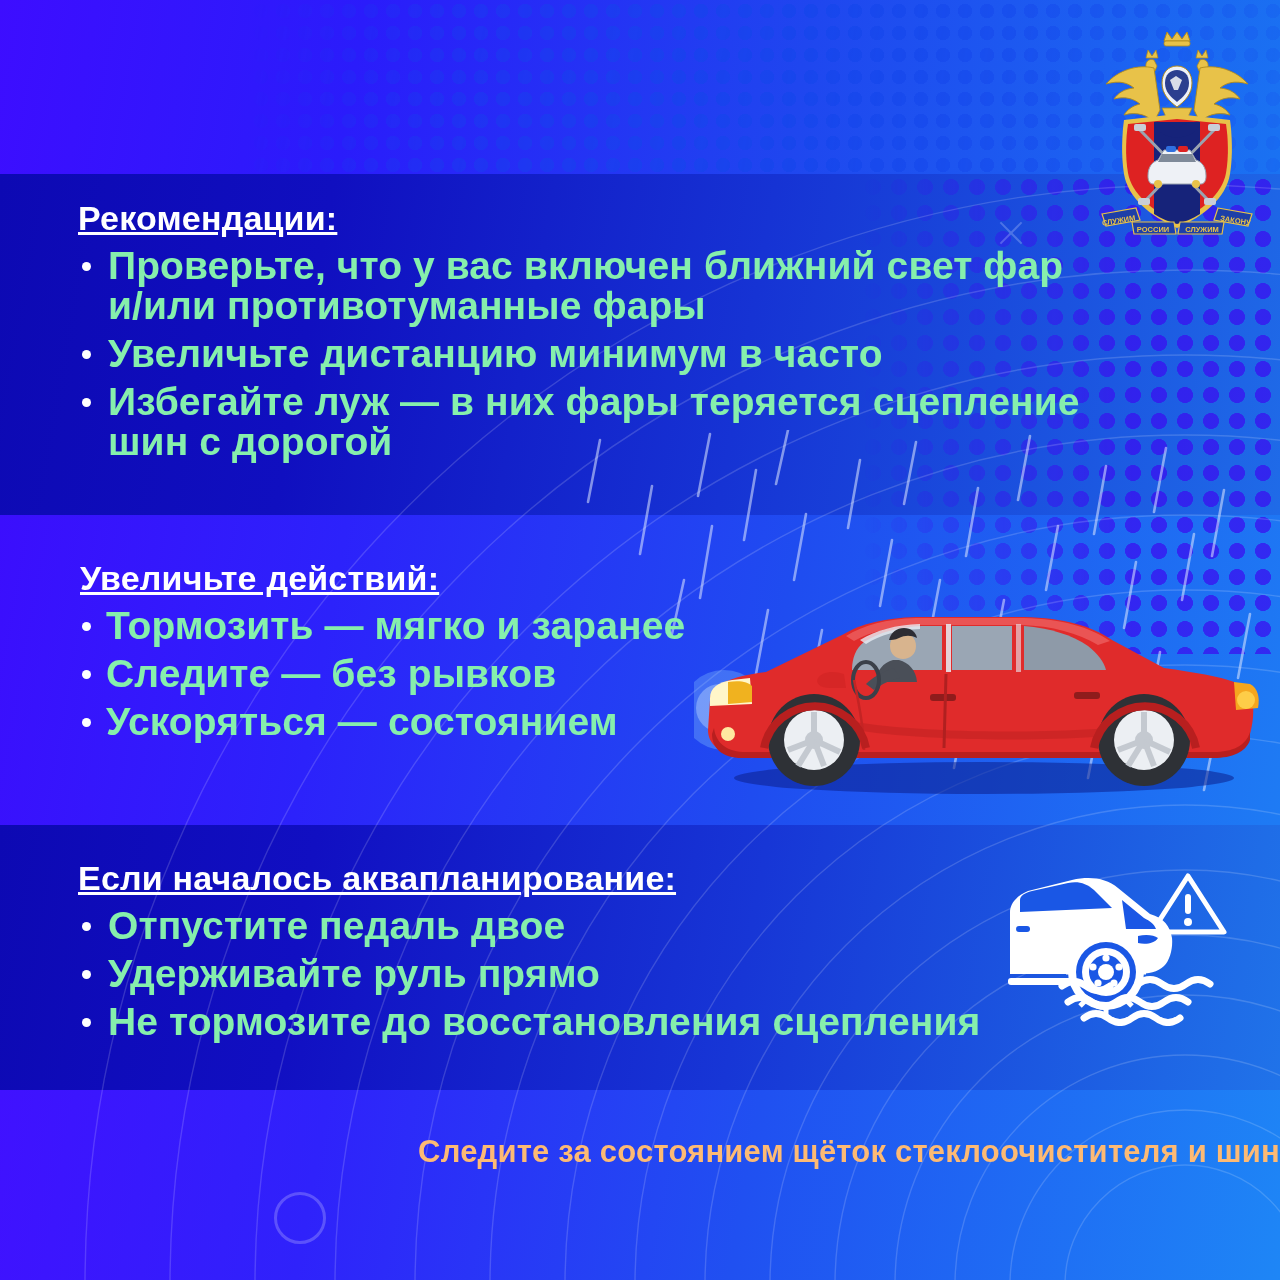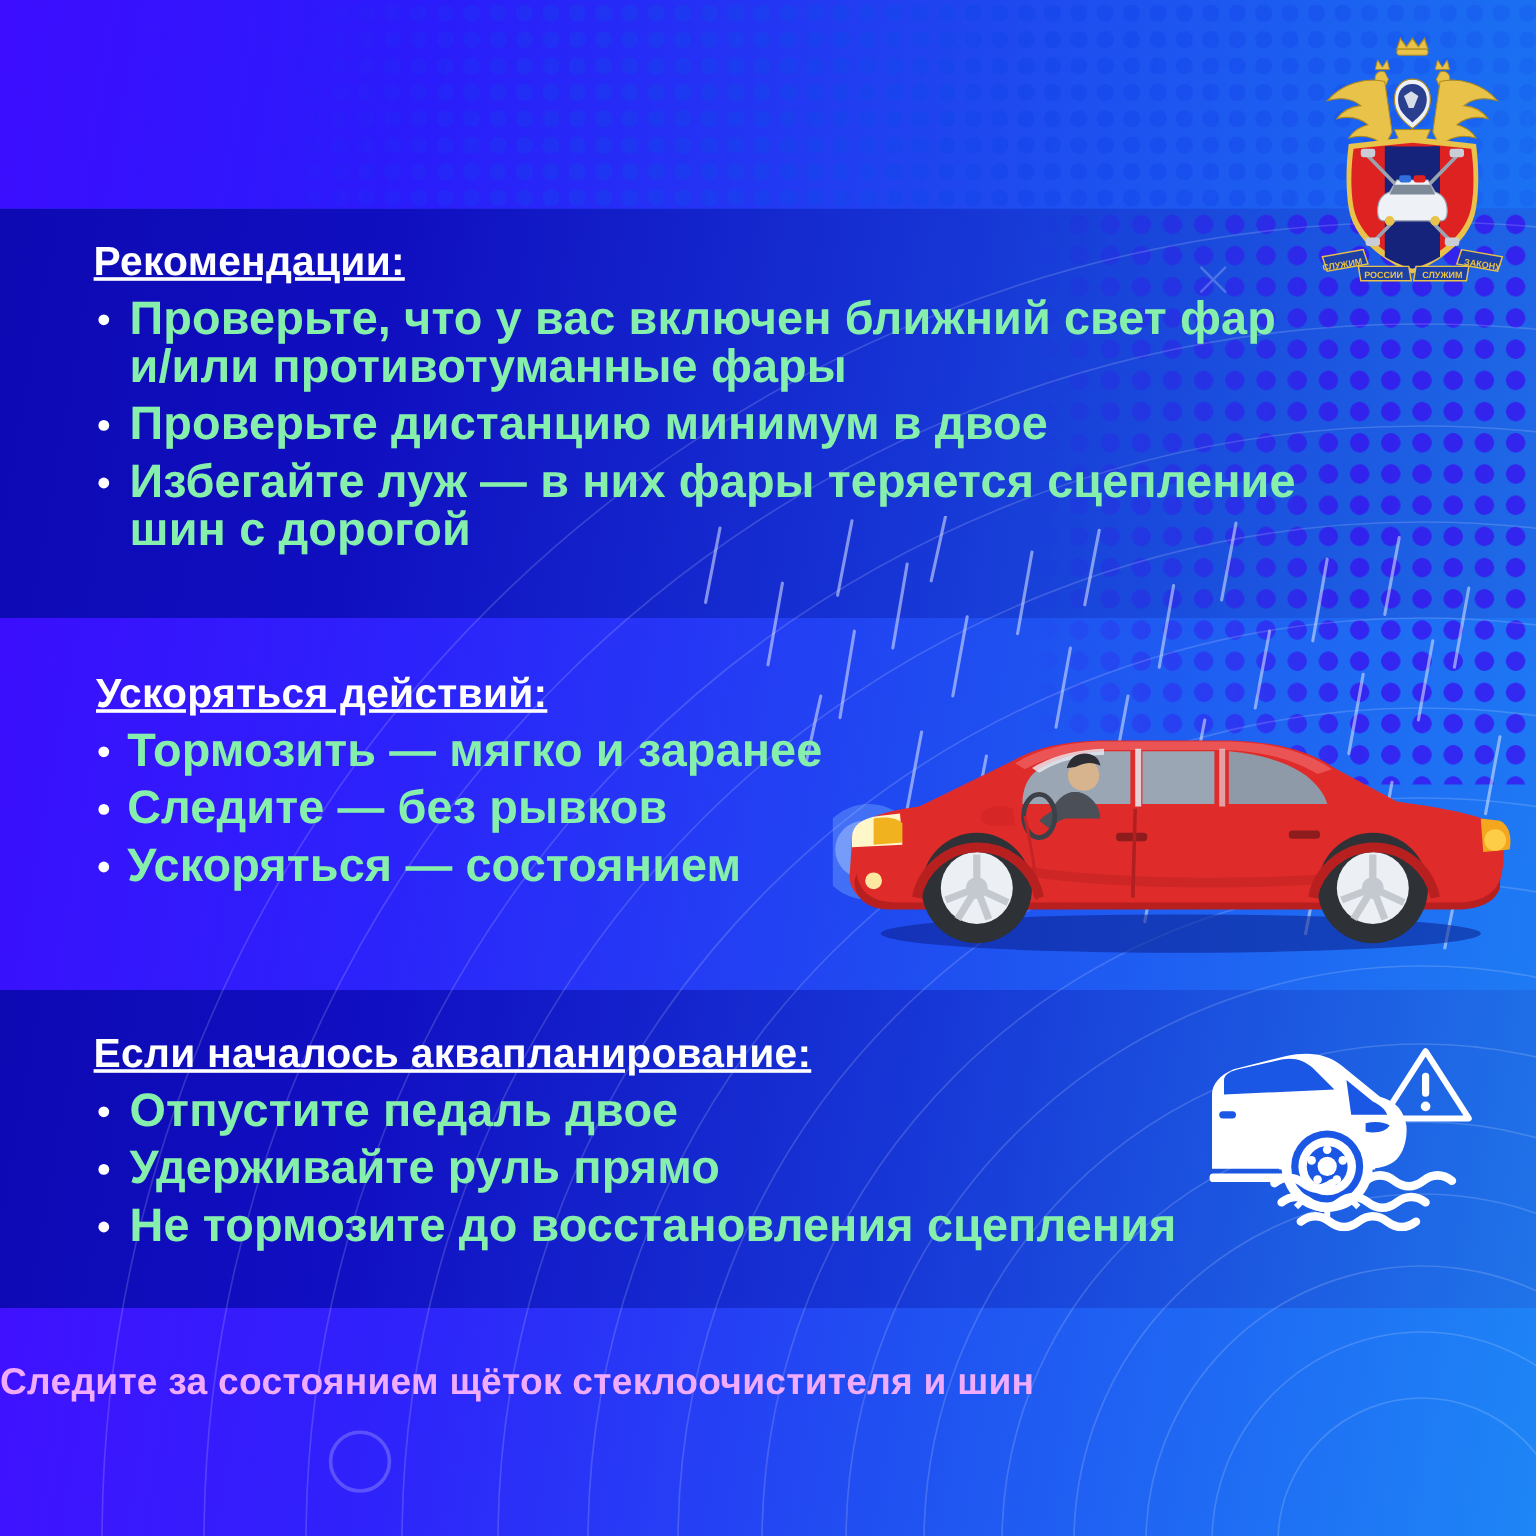--- a/index.html
+++ b/index.html
@@ -108,22 +108,22 @@
   #sec-smoothness .sec-title { padding-left:10px; }
   #sec-smoothness ul.bullets li { padding-left:36px; }
 
   #sec-recommendations .sec-title,
   #sec-aquaplaning .sec-title { padding-left:8px; }
 
   
   #footer-line {
     position:absolute; z-index:6;
     left:0; top:1133px; width:1280px;
-    text-align:left;
-    color:#f0abfc; font-weight:bold;
+    text-align:right;
+    color:#fdba74; font-weight:bold;
     font-size:31px; line-height:38px;
     letter-spacing:.2px;
   }
 
   
   #emblem {
     position:absolute; z-index:8;
     left:1092px; top:26px; width:170px; height:222px;
   }
   #emblem svg { width:100%; height:100%; display:block; }
@@ -280,27 +280,27 @@
         <text x="61" y="206" font-family="Liberation Sans, sans-serif" font-size="7.5" font-weight="bold" fill="#e8c249" text-anchor="middle">РОССИИ</text>
         <text x="110" y="206" font-family="Liberation Sans, sans-serif" font-size="7.5" font-weight="bold" fill="#e8c249" text-anchor="middle">СЛУЖИМ</text>
       </g>
     </svg>
   </div>
 
   <div class="section" id="sec-recommendations">
     <div class="sec-title">Рекомендации:</div>
     <ul class="bullets">
       <li>Проверьте, что у вас включен ближний свет фар и/или противотуманные фары</li>
-      <li>Проверьте дистанцию минимум в двое</li>
+      <li>Увеличьте дистанцию минимум в часто</li>
       <li>Избегайте луж — в них фары теряется сцепление шин с дорогой</li>
     </ul>
   </div>
 
   <div class="section" id="sec-smoothness">
-    <div class="sec-title">Ускоряться действий:</div>
+    <div class="sec-title">Увеличьте действий:</div>
     <ul class="bullets">
       <li>Тормозить — мягко и заранее</li>
       <li>Следите — без рывков</li>
       <li>Ускоряться — состоянием</li>
     </ul>
   </div>
 
   <div id="car-illustration">
     <svg viewBox="0 0 570 215" aria-hidden="true">
 

